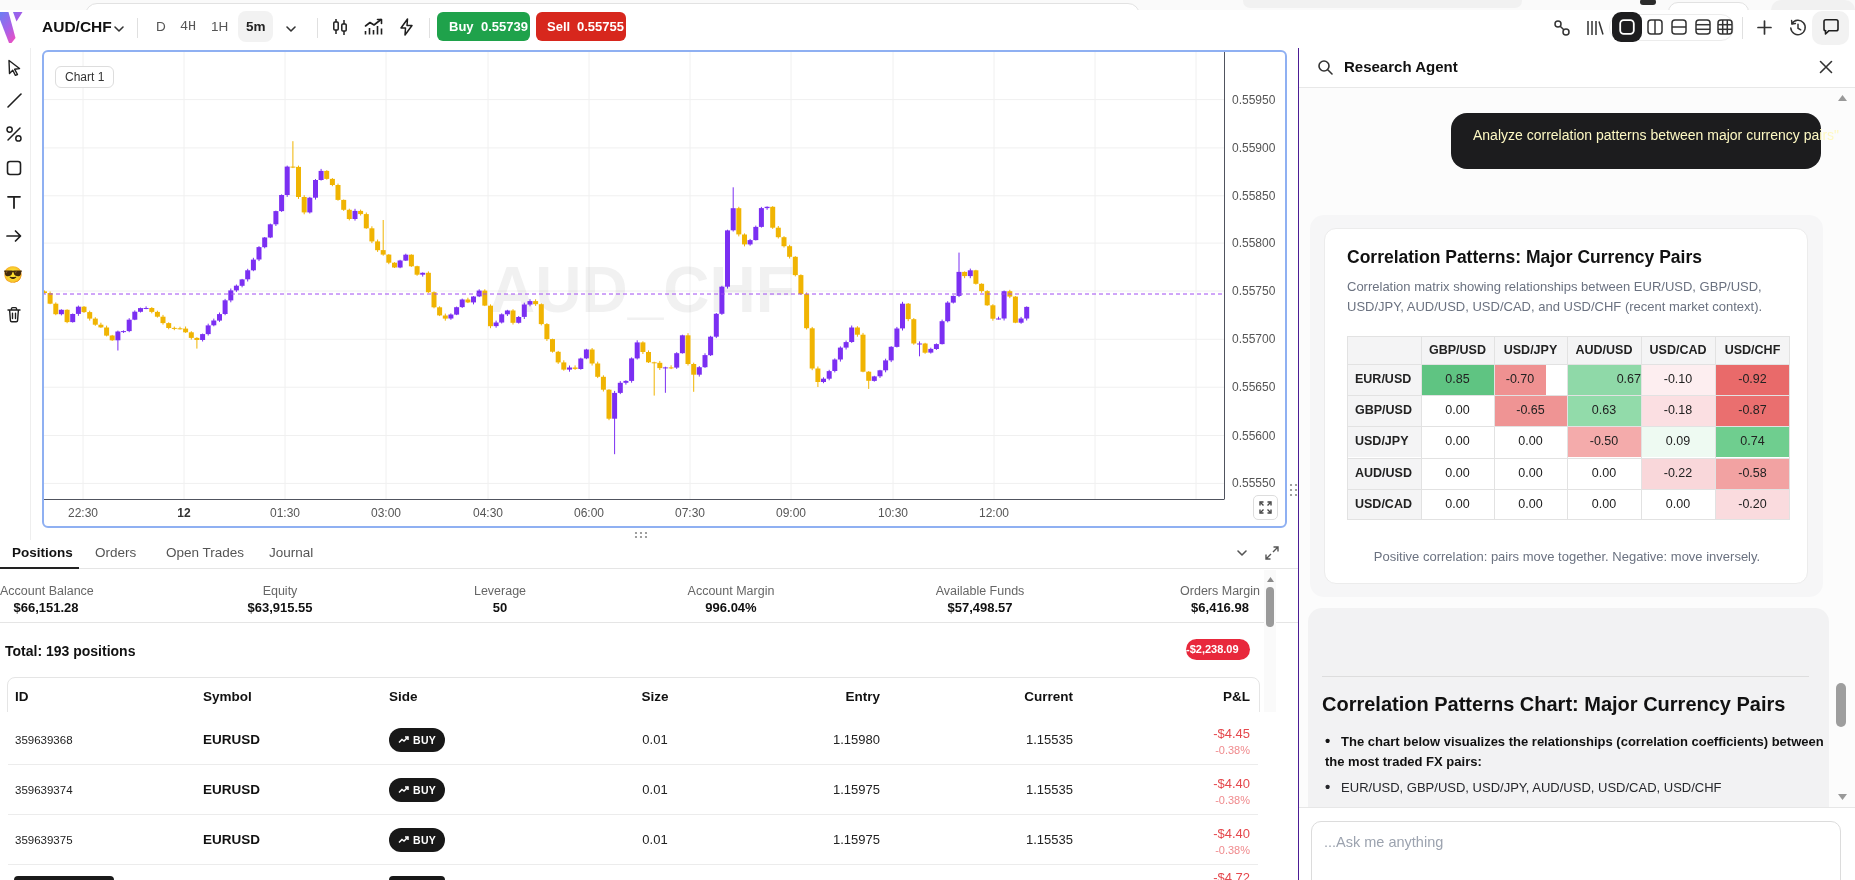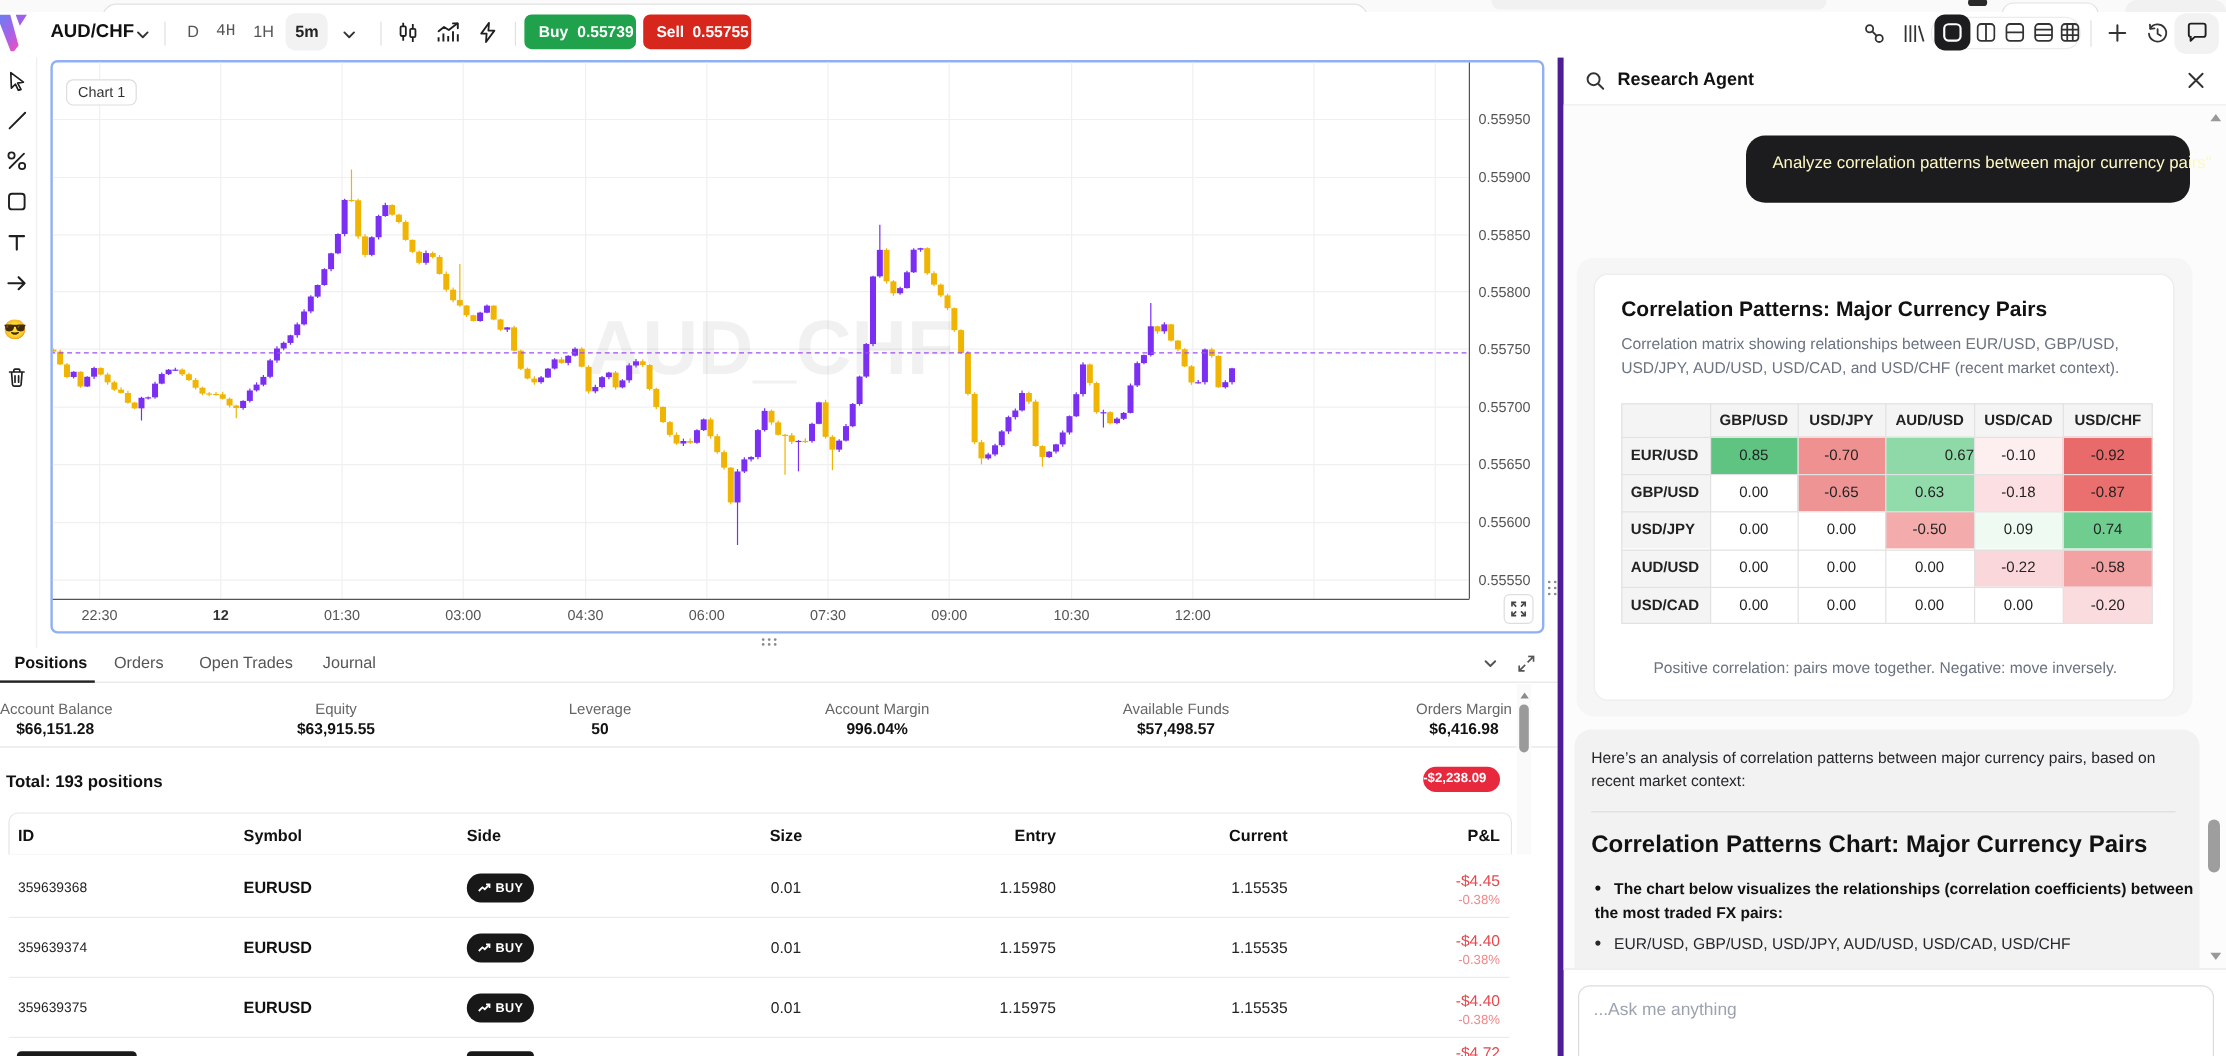--- a/index.html
+++ b/index.html
@@ -675,21 +675,21 @@
   <div class="abs" style="left:1003px;top:120px;width:70px;text-align:right;font-size:13px;color:#222;">1.15535</div>
   <div class="abs" style="left:1150px;top:114px;width:100px;text-align:right;font-size:13px;color:#e5484d;">-$4.40</div>
   <div class="abs" style="left:1150px;top:132px;width:100px;text-align:right;font-size:11px;color:#f08a8d;">-0.38%</div>
   <div class="abs" style="left:8px;top:152px;width:1250px;height:1px;background:#ececec;"></div>
 
   <div class="abs" style="left:14px;top:164px;width:100px;height:8px;background:#1a1a1a;border-radius:4px 4px 0 0;"></div>
   <div class="abs" style="left:389px;top:164px;width:56px;height:8px;background:#181818;border-radius:4px 4px 0 0;"></div>
   <div class="abs" style="left:1150px;top:158px;width:100px;text-align:right;font-size:13px;color:#e5484d;">-$4.72</div>
 </div>
 
-<div class="abs" style="left:1298px;top:48px;width:557px;height:832px;background:#fff;border-left:5px solid #4c1d95;">
+<div class="abs" style="left:1298px;top:48px;width:557px;height:832px;background:#fff;border-left:1px solid #4c1d95;">
 
   <svg class="abs" style="left:18px;top:11px;" width="17" height="17" viewBox="0 0 17 17">
       <circle cx="7" cy="7" r="5" fill="none" stroke="#333" stroke-width="1.6"></circle>
       <line x1="11" y1="11" x2="15" y2="15" stroke="#333" stroke-width="1.6" stroke-linecap="round"></line>
     </svg>
   <div class="abs" style="left:45px;top:10px;font-size:15px;font-weight:bold;color:#111;">Research Agent</div>
   <svg class="abs" style="left:519px;top:11px;" width="16" height="16" viewBox="0 0 16 16">
       <path d="M2.5 2.5 L13.5 13.5 M13.5 2.5 L2.5 13.5" stroke="#333" stroke-width="1.6" stroke-linecap="round"></path>
     </svg>
   <div class="abs" style="left:0;top:39px;width:557px;height:1px;background:#e8e8e8;"></div>
@@ -707,21 +707,21 @@
       <div class="abs" style="left:22px;top:48px;width:450px;font-size:13px;line-height:19.5px;color:#6b7280;">Correlation matrix showing relationships between EUR/USD, GBP/USD, USD/JPY, AUD/USD, USD/CAD, and USD/CHF (recent market context).</div>
       <div class="abs" style="left:22px;top:107px;width:443px;height:28px;background:#f4f4f5;"></div>
         <div class="abs" style="left:96px;top:107px;width:73px;height:28px;line-height:28px;text-align:center;font-size:12.5px;font-weight:bold;color:#222;">GBP/USD</div>
         <div class="abs" style="left:169px;top:107px;width:73px;height:28px;line-height:28px;text-align:center;font-size:12.5px;font-weight:bold;color:#222;">USD/JPY</div>
         <div class="abs" style="left:242px;top:107px;width:74px;height:28px;line-height:28px;text-align:center;font-size:12.5px;font-weight:bold;color:#222;">AUD/USD</div>
         <div class="abs" style="left:316px;top:107px;width:74px;height:28px;line-height:28px;text-align:center;font-size:12.5px;font-weight:bold;color:#222;">USD/CAD</div>
         <div class="abs" style="left:390px;top:107px;width:75px;height:28px;line-height:28px;text-align:center;font-size:12.5px;font-weight:bold;color:#222;">USD/CHF</div>
         <div class="abs" style="left:22px;top:135px;width:74px;height:31px;background:#f4f4f5;"></div>
         <div class="abs" style="left:30px;top:135px;width:66px;height:31px;line-height:31px;font-size:12.5px;font-weight:bold;color:#222;">EUR/USD</div>
         <div class="abs" style="left:96px;top:135px;width:73px;height:31px;background:#5fc482;line-height:31px;text-align:center;font-size:12.5px;color:#222;">0.85</div>
-        <div class="abs" style="left:169px;top:135px;width:73px;height:31px;background:#ef9191;line-height:31px;text-align:center;font-size:12.5px;color:#222;">-0.70</div>
+        <div class="abs" style="left:169px;top:135px;width:52px;height:31px;background:#ef9191;line-height:31px;text-align:center;font-size:12.5px;color:#222;">-0.70</div>
         <div class="abs" style="left:242px;top:135px;width:74px;height:31px;background:#8fd9a8;line-height:31px;text-align:right;font-size:12.5px;color:#222;">0.67</div>
         <div class="abs" style="left:316px;top:135px;width:74px;height:31px;background:#fdeef0;line-height:31px;text-align:center;font-size:12.5px;color:#222;">-0.10</div>
         <div class="abs" style="left:390px;top:135px;width:75px;height:31px;background:#e96a6a;line-height:31px;text-align:center;font-size:12.5px;color:#222;">-0.92</div>
         <div class="abs" style="left:22px;top:166px;width:74px;height:31px;background:#f4f4f5;"></div>
         <div class="abs" style="left:30px;top:166px;width:66px;height:31px;line-height:31px;font-size:12.5px;font-weight:bold;color:#222;">GBP/USD</div>
         <div class="abs" style="left:96px;top:166px;width:73px;height:31px;background:#ffffff;line-height:31px;text-align:center;font-size:12.5px;color:#222;">0.00</div>
         <div class="abs" style="left:169px;top:166px;width:73px;height:31px;background:#ef9494;line-height:31px;text-align:center;font-size:12.5px;color:#222;">-0.65</div>
         <div class="abs" style="left:242px;top:166px;width:74px;height:31px;background:#92dbaa;line-height:31px;text-align:center;font-size:12.5px;color:#222;">0.63</div>
         <div class="abs" style="left:316px;top:166px;width:74px;height:31px;background:#fbdfe2;line-height:31px;text-align:center;font-size:12.5px;color:#222;">-0.18</div>
         <div class="abs" style="left:390px;top:166px;width:75px;height:31px;background:#ea6f6f;line-height:31px;text-align:center;font-size:12.5px;color:#222;">-0.87</div>
@@ -754,21 +754,20 @@
         <div class="abs" style="left:22px;top:260px;width:443px;height:1px;background:#e2e2e2;"></div>
         <div class="abs" style="left:96px;top:107px;width:1px;height:184px;background:#e2e2e2;"></div>
         <div class="abs" style="left:169px;top:107px;width:1px;height:184px;background:#e2e2e2;"></div>
         <div class="abs" style="left:242px;top:107px;width:1px;height:184px;background:#e2e2e2;"></div>
         <div class="abs" style="left:316px;top:107px;width:1px;height:184px;background:#e2e2e2;"></div>
         <div class="abs" style="left:390px;top:107px;width:1px;height:184px;background:#e2e2e2;"></div>
       <div class="abs" style="left:0px;top:320px;width:484px;text-align:center;font-size:13px;color:#6b7280;">Positive correlation: pairs move together. Negative: move inversely.</div>
     </div>
     <div class="abs" style="left:9px;top:520px;width:521px;height:200px;background:#f2f2f3;border-radius:14px 14px 0 0;"></div>
 
-    <div class="abs" style="left:23px;top:534px;width:492px;font-size:13px;line-height:19px;color:#26272b;">Here’s an analysis of correlation patterns between major currency pairs, based on recent market context:</div>
     <div class="abs" style="left:23px;top:588px;width:487px;height:1px;background:#dddddd;"></div>
     <div class="abs" style="left:23px;top:605px;font-size:20px;font-weight:bold;color:#111;">Correlation Patterns Chart: Major Currency Pairs</div>
     <div class="abs" style="left:26px;top:690px;width:505px;font-size:13px;color:#26272b;"><span style="font-size:15px;font-weight:bold;">•</span>&nbsp;&nbsp; EUR/USD, GBP/USD, USD/JPY, AUD/USD, USD/CAD, USD/CHF</div>
     <div class="abs" style="left:26px;top:643px;width:505px;font-size:13px;line-height:19.5px;color:#111;font-weight:bold;"><span style="font-size:15px;">•</span>&nbsp;&nbsp; The chart below visualizes the relationships (correlation coefficients) between the most traded FX pairs:</div>
   </div>
 
   <svg class="abs" style="left:538px;top:46px;" width="11" height="8" viewBox="0 0 11 8">
       <path d="M5.5 1 L10 7 H1 Z" fill="#999"></path>
     </svg>
   <svg class="abs" style="left:538px;top:745px;" width="11" height="8" viewBox="0 0 11 8">

